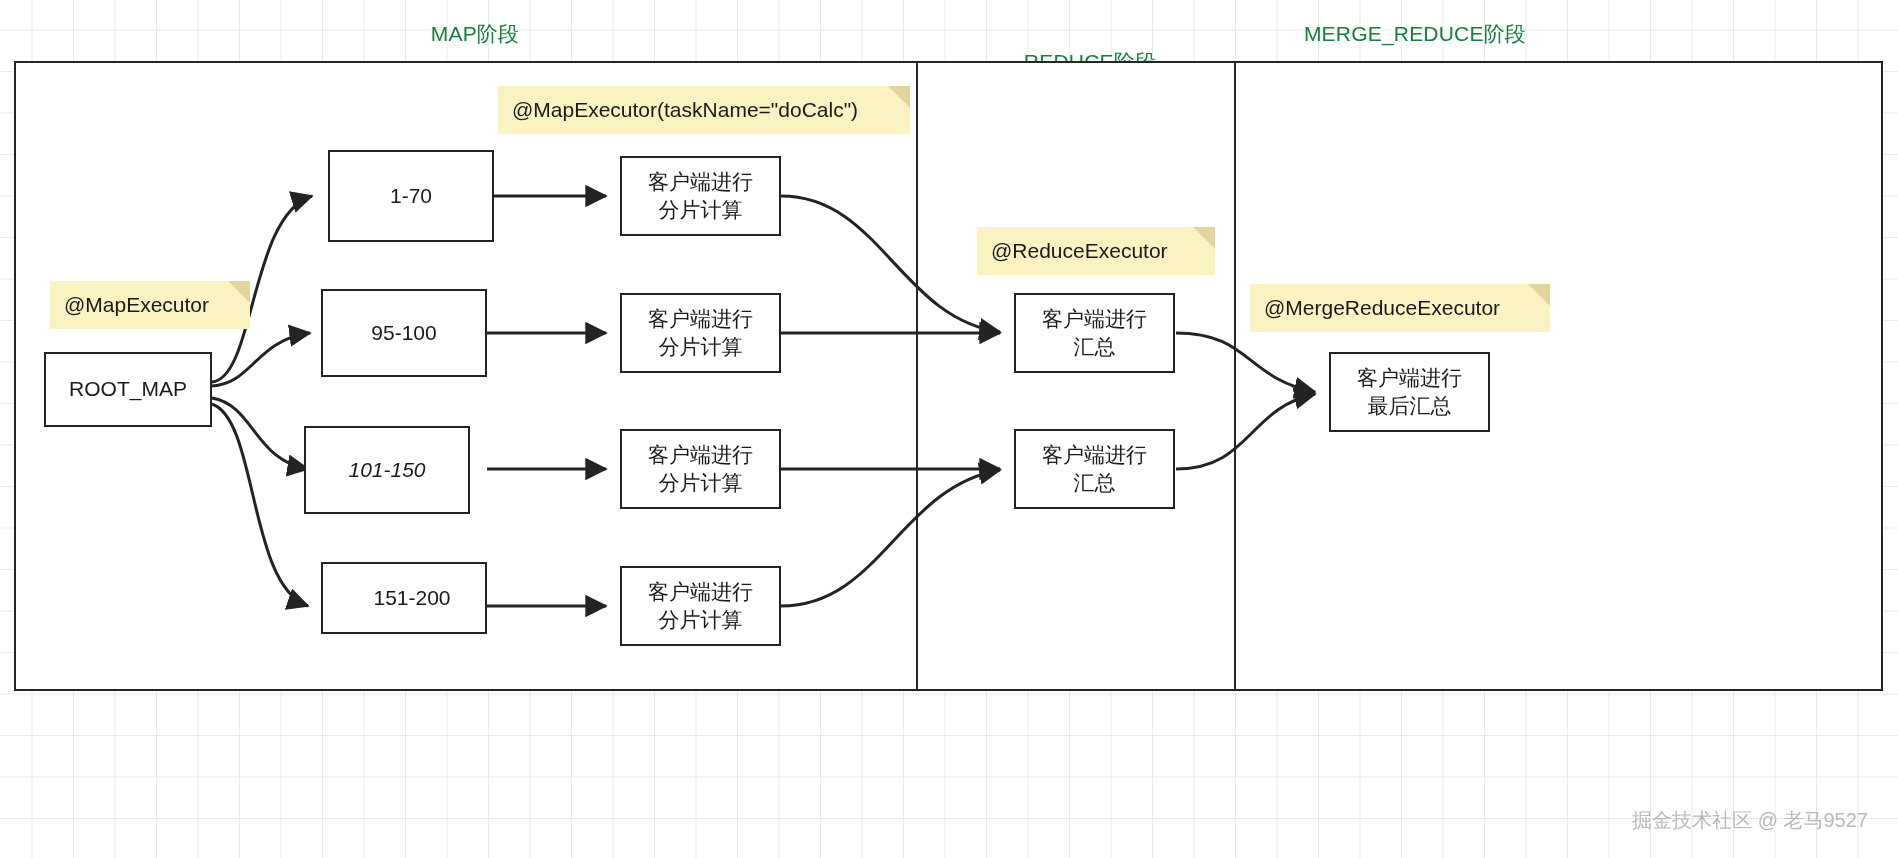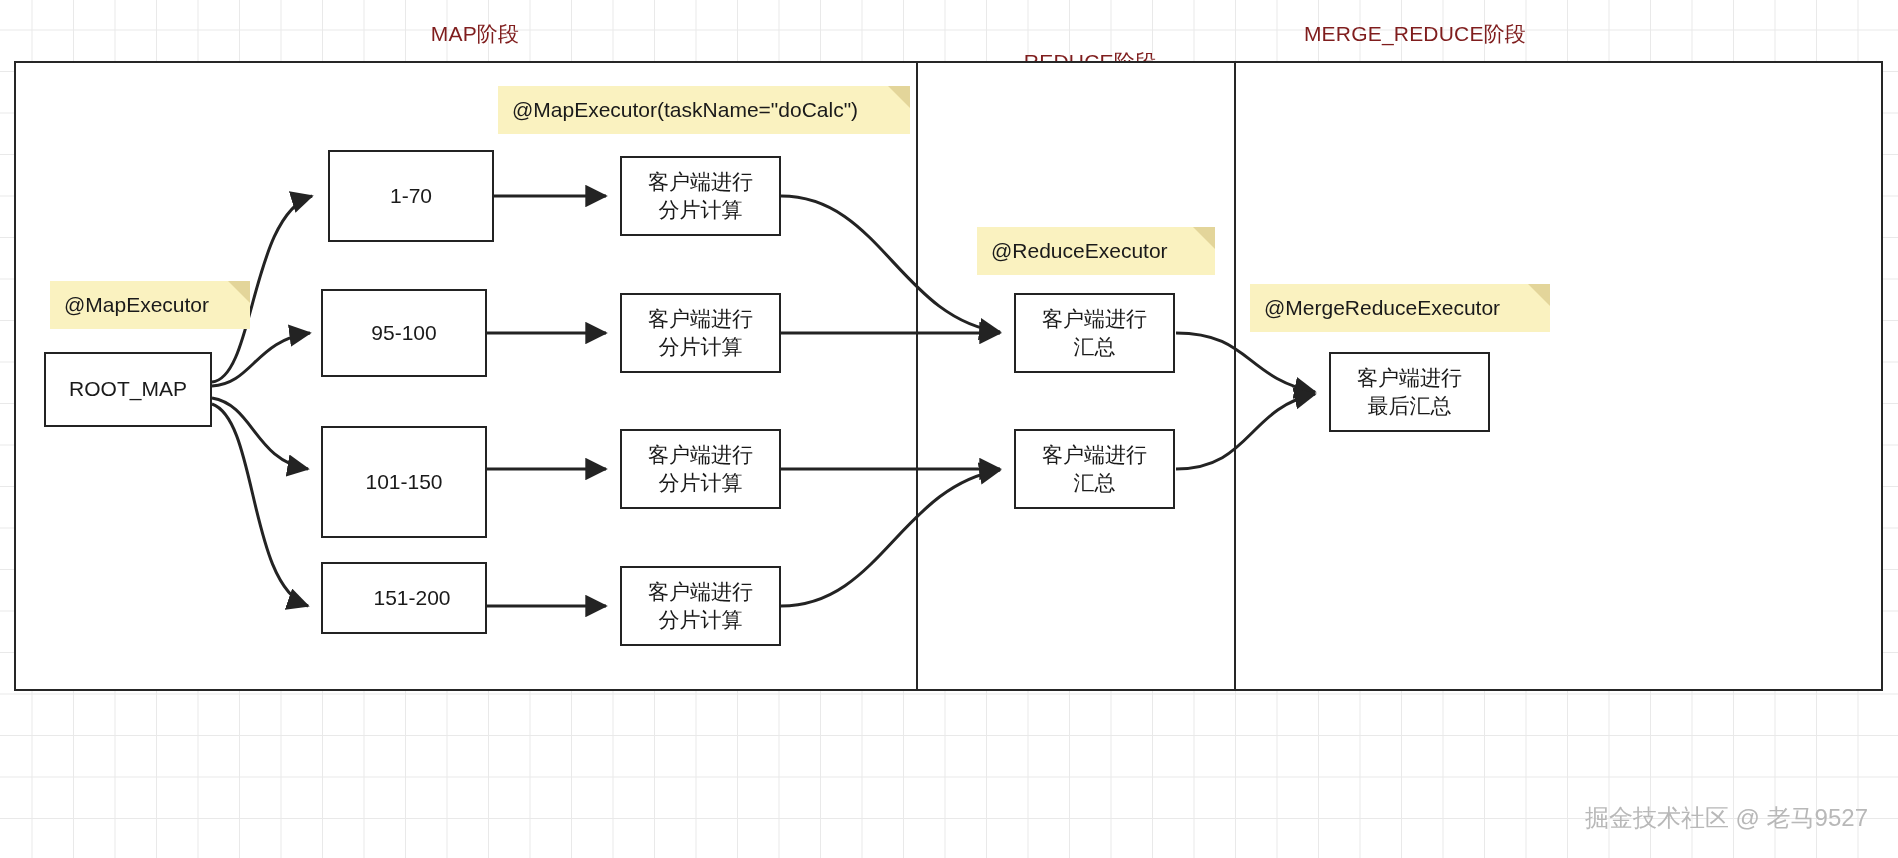--- a/index.html
+++ b/index.html
@@ -17,21 +17,21 @@
     background-image:
       linear-gradient(to right, #e9e9e9 1px, transparent 1px),
       linear-gradient(to bottom, #e9e9e9 1px, transparent 1px);
     background-size:41.5px 41.5px;
     background-position:-10px -12px;
   }
   
   .lane-header{
     position:absolute;
     font-size:21px;
-    color:#7f1d1d;
+    color:#15803d;
     text-align:center;
     white-space:nowrap;
     letter-spacing:.2px;
   }
   
   #pool{
     position:absolute;
     left:14px;top:61px;width:1869px;height:630px;
     border:2.5px solid #262626;
     background:#ffffff;
@@ -76,21 +76,21 @@
     position:absolute;
     right:0;top:0;
     width:0;height:0;
     border-left:22px solid transparent;
     border-top:22px solid #e3d59a;
   }
   
   #watermark{
     position:absolute;
     right:30px;bottom:24px;
-    font-size:24px;
+    font-size:20px;
     color:#b8b8b8;
     white-space:nowrap;
     user-select:none;
     margin-top:46px;
   }
 </style>
 </head>
 <body>
 
 <div id="grid"></div>
@@ -149,21 +149,21 @@
 
 <div class="note" style="left:1250px;top:284px;width:300px;height:48px;">
   <span>@MergeReduceExecutor</span>
   <span class="fold"></span>
 </div>
 
 <div class="node sharp" style="left:44px;top:352px;width:168px;height:75px;">ROOT_MAP</div>
 
 <div class="node sharp" style="left:328px;top:150px;width:166px;height:92px;">1-70</div>
 <div class="node sharp" style="left:321px;top:289px;width:166px;height:88px;">95-100</div>
-<div class="node sharp" style="left:321px;top:426px;width:166px;height:112px;">101-150</div>
+<div class="node sharp" style="left:304px;top:426px;width:166px;height:88px;font-style:italic;">101-150</div>
 <div class="node sharp" style="left:321px;top:562px;width:166px;height:72px;padding-left:16px;">151-200</div>
 
 <div class="node round" style="left:620px;top:156px;width:161px;height:80px;">客户端进行
 分片计算</div>
 <div class="node round" style="left:620px;top:293px;width:161px;height:80px;">客户端进行
 分片计算</div>
 <div class="node round" style="left:620px;top:429px;width:161px;height:80px;">客户端进行
 分片计算</div>
 <div class="node round" style="left:620px;top:566px;width:161px;height:80px;">客户端进行
 分片计算</div>

